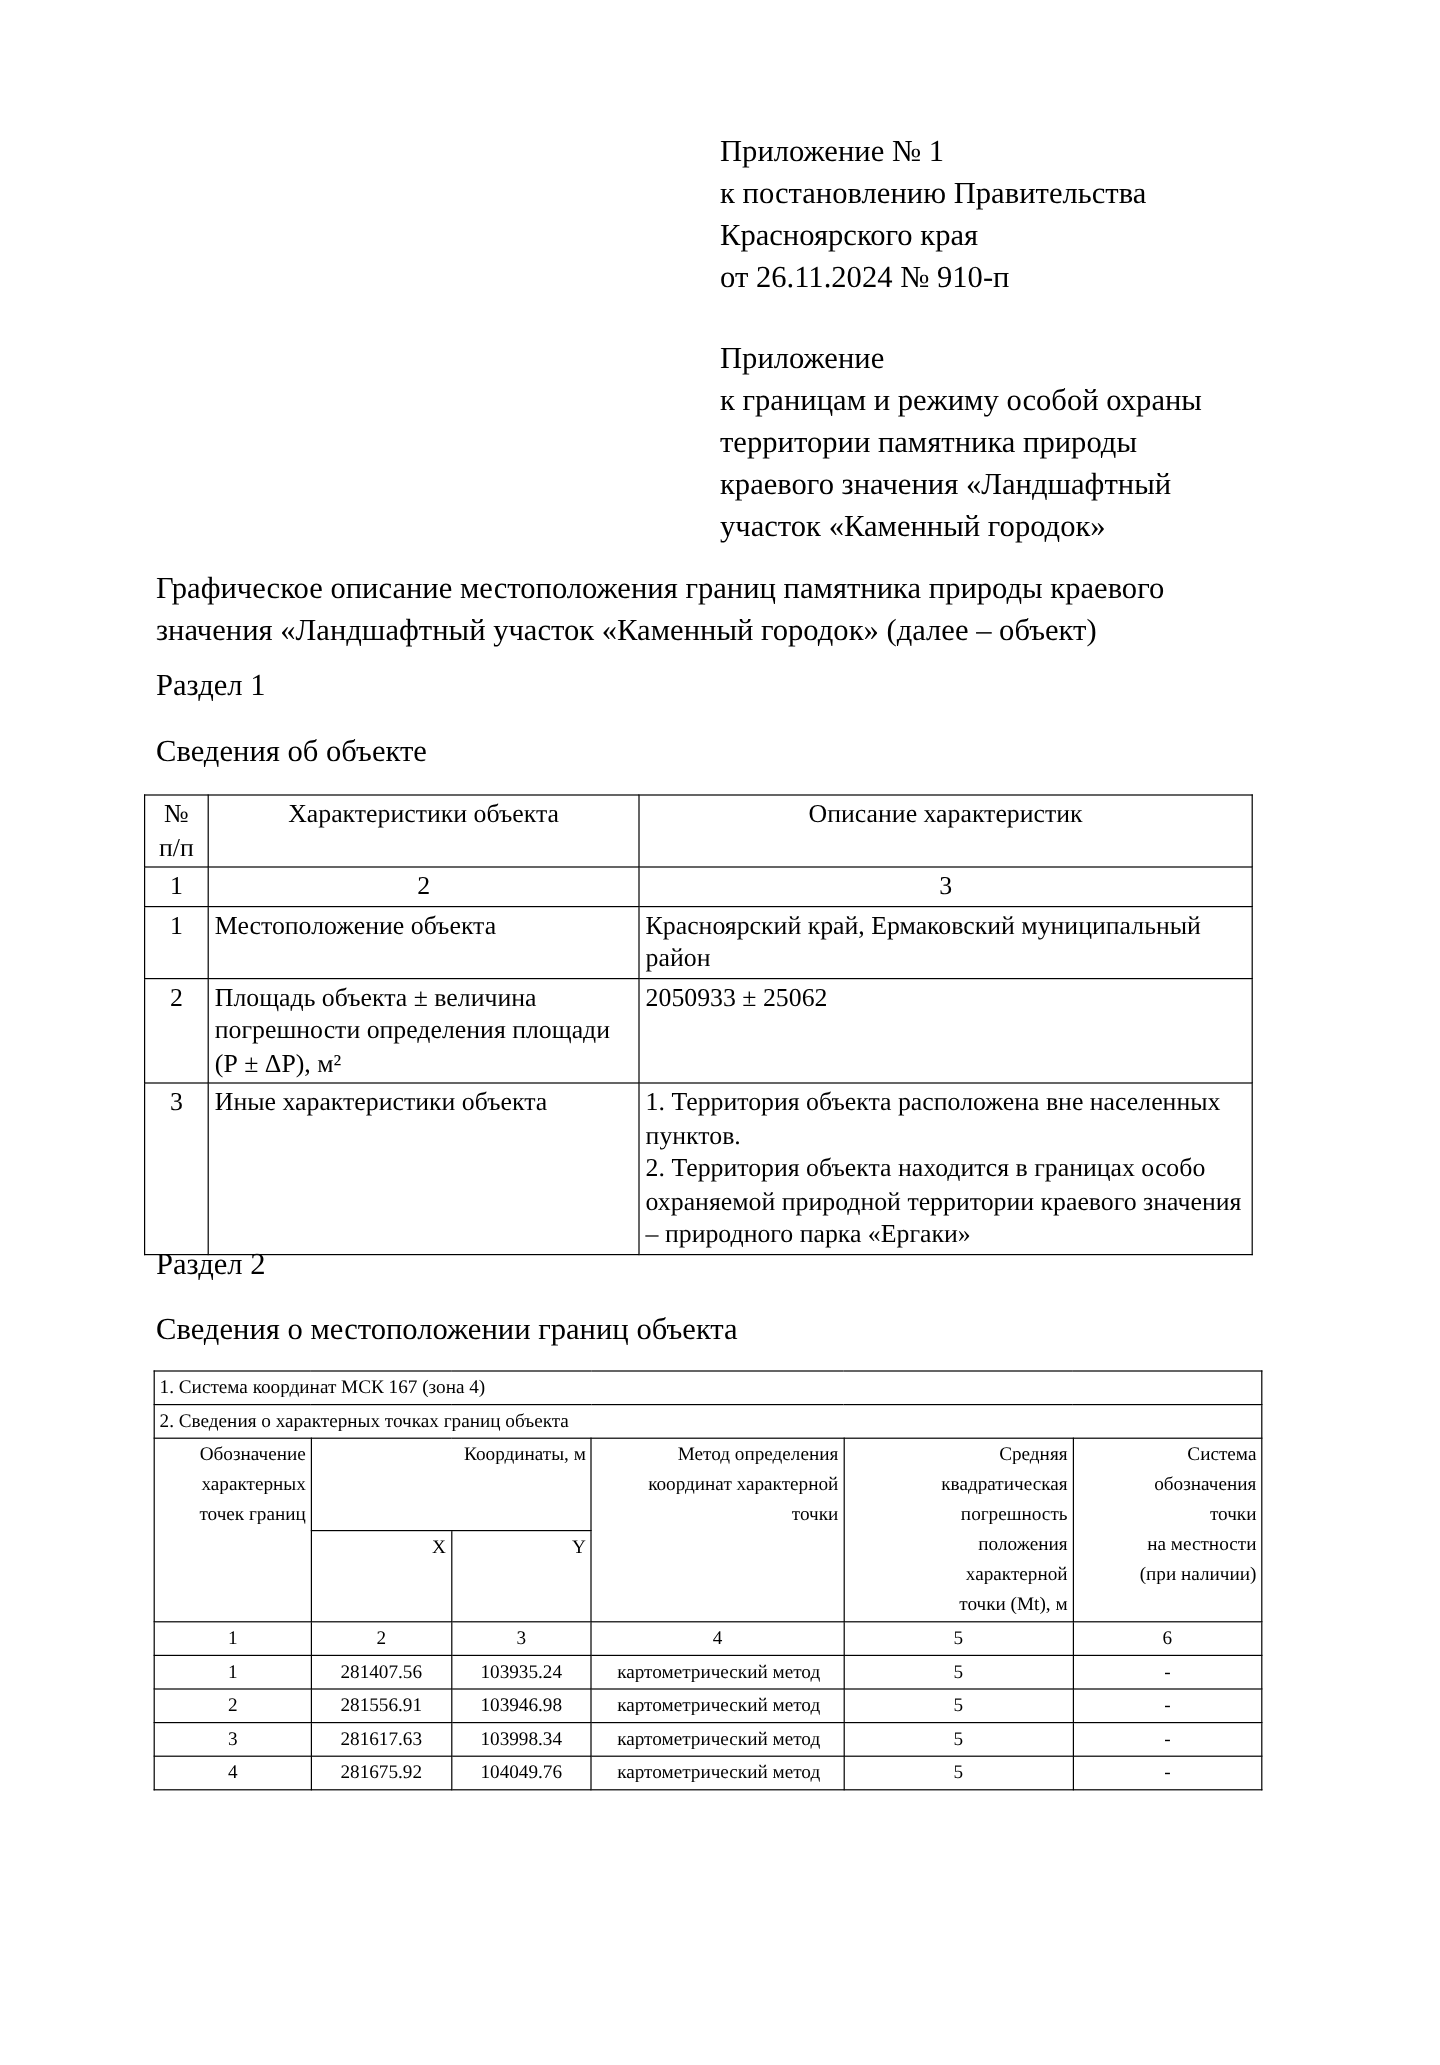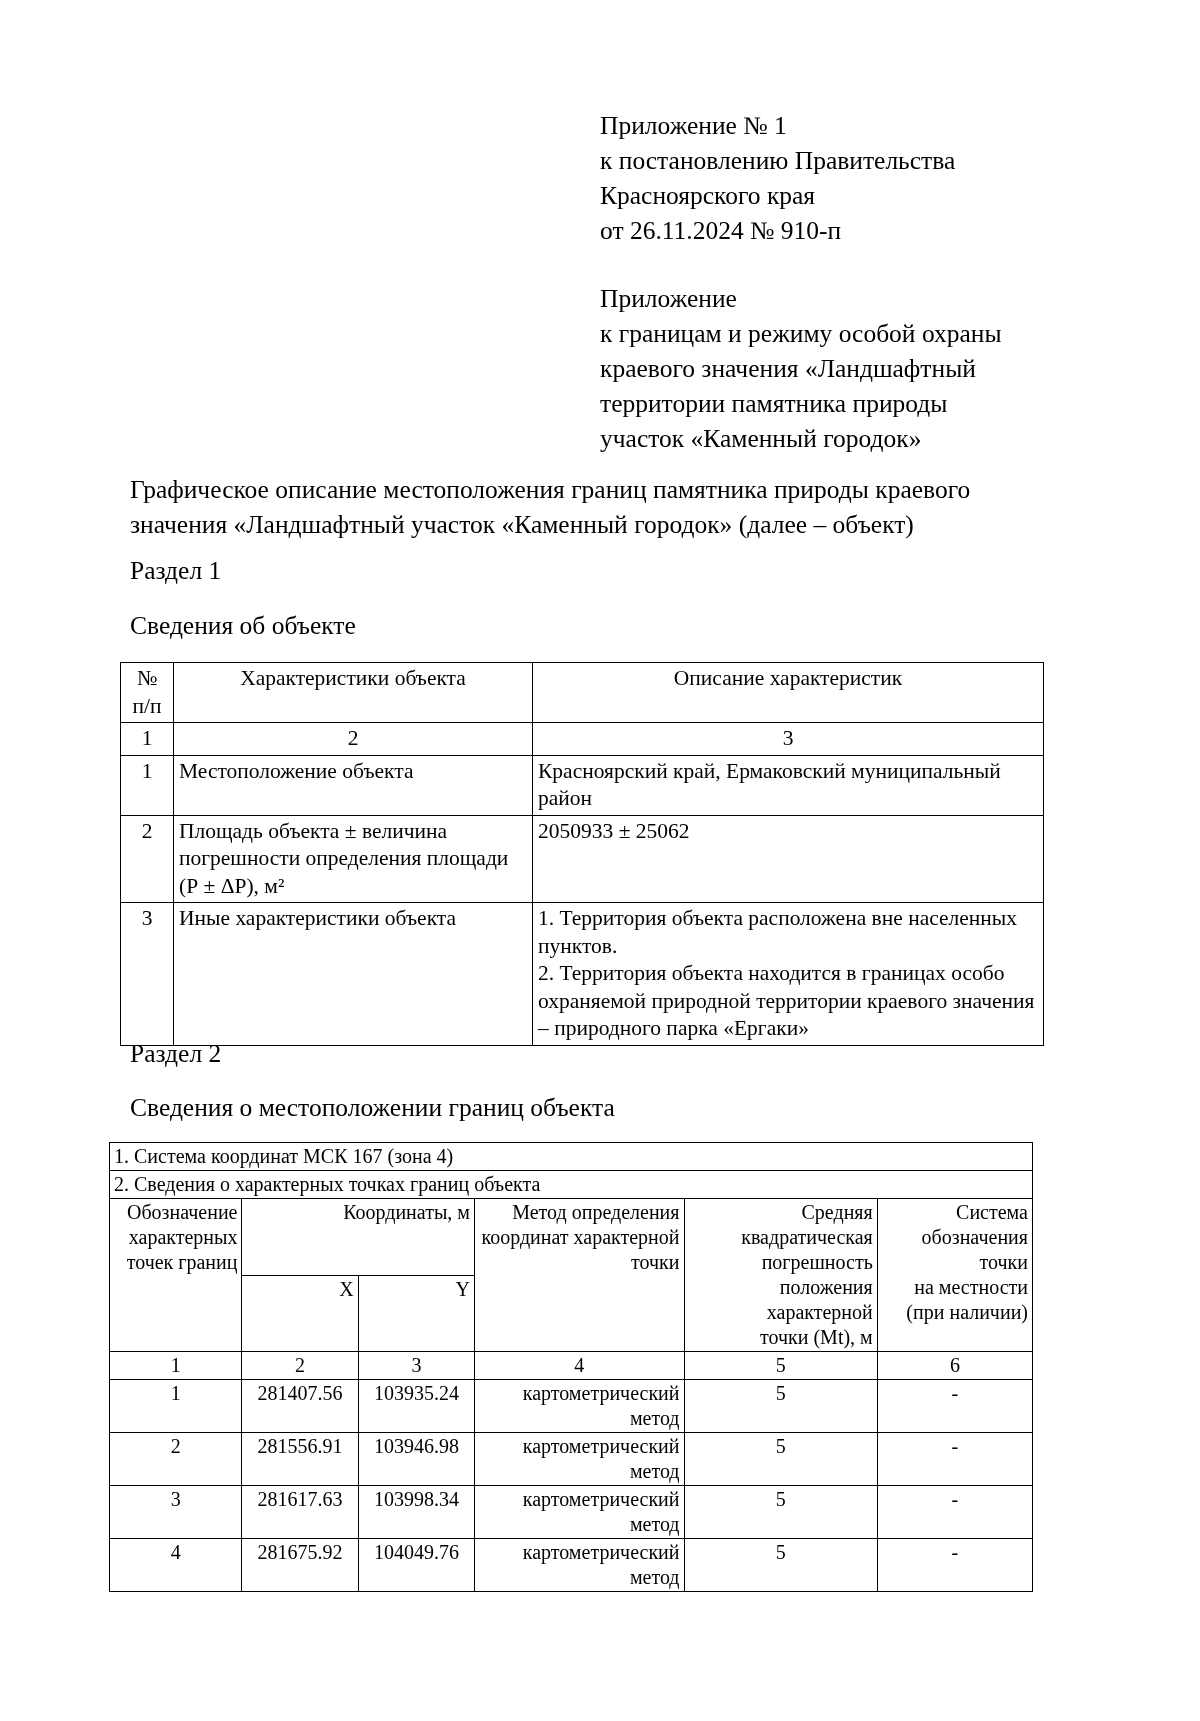--- a/index.html
+++ b/index.html
@@ -79,54 +79,54 @@
     width: 924px;
   }
   #table-object-info .c-num   { width: 42px;  text-align: center; }
   #table-object-info .c-char  { width: 348px; }
   #table-object-info td.center { text-align: center; }
   #table-object-info .hdr-cell { text-align: center; }
 
   
   #table-boundary {
     position: absolute;
-    left: 109px;
+    left: 128px;
     top: 1142px;
     width: 924px;
-    font-size: 20px;
+    font-size: 16px;
     line-height: 25px;
   }
   #table-boundary td { padding: 1px 4px; }
   #table-boundary .full-row { text-align: left; }
   #table-boundary .ch { text-align: right; vertical-align: top; }
   #table-boundary .c1 { width: 128px; }
   #table-boundary .c2 { width: 115px; }
   #table-boundary .c3 { width: 115px; }
   #table-boundary .c4 { width: 215px; margin-top: 37px; }
   #table-boundary .c5 { width: 150px; padding-left: 43px; }
   #table-boundary .c6 { width: 160px; }
   #table-boundary .numrow td { text-align: center; }
   #table-boundary .datarow td { text-align: center; }
-  #table-boundary .datarow td.method { text-align: right; padding-left: 6px; }
+  #table-boundary .datarow td.method { text-align: center; padding-left: 6px; }
 </style>
 </head>
 <body>
 
 <div class="page">
 
   <div class="header-block">
     <div class="hdr-line">Приложение № 1</div>
     <div class="hdr-line">к постановлению Правительства</div>
     <div class="hdr-line">Красноярского края</div>
     <div class="hdr-line">от 26.11.2024 № 910-п</div>
     <div class="header-gap"></div>
     <div class="hdr-line">Приложение</div>
     <div class="hdr-line">к границам и режиму особой охраны</div>
+    <div class="hdr-line">территории памятника природы</div>
     <div class="hdr-line">краевого значения «Ландшафтный</div>
-    <div class="hdr-line">территории памятника природы</div>
     <div class="hdr-line">участок «Каменный городок»</div>
   </div>
 
   <div class="doc-title">
     <div>Графическое описание местоположения границ памятника природы краевого</div>
     <div>значения «Ландшафтный участок «Каменный городок» (далее – объект)</div>
   </div>
 
   <div class="section-label" id="section1-label">Раздел 1</div>
   <div class="section-label" id="section1-subtitle">Сведения об объекте</div>

